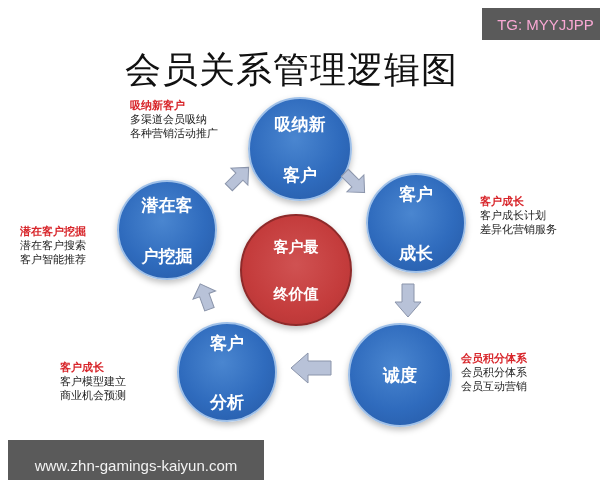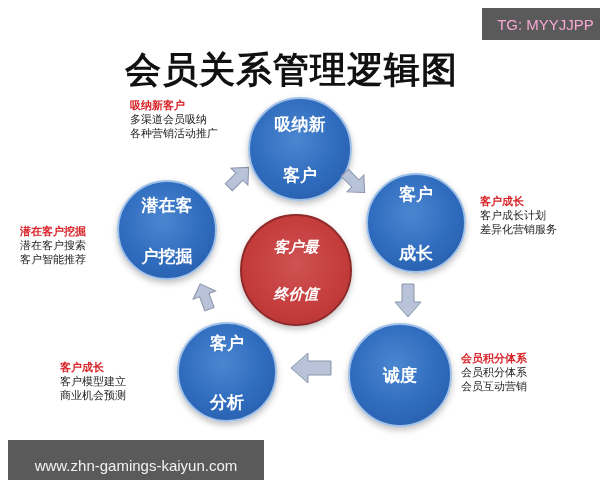--- a/index.html
+++ b/index.html
@@ -15,21 +15,21 @@
       display: flex; align-items: center; justify-content: center; margin-left: 17px;
     }
     .site-badge {
       position: absolute; left: 8px; top: 440px; width: 256px; height: 50px;
       background: #5a5a5a; color: #f2f2f2;
       font-family: "Liberation Sans", sans-serif; font-size: 15px;
       display: flex; align-items: center; justify-content: center;
     }
     .title {
       position: absolute; left: 125px; top: 48px; width: 340px;
-      font-family: "DejaVu Sans", sans-serif; font-weight: bold;
+      font-family: "DejaVu Sans", sans-serif; font-weight: normal;
       font-size: 36px; color: #111; letter-spacing: 1px; white-space: nowrap;
       line-height: 44px;
     }
     .circle {
       position: absolute; border-radius: 50%;
       display: flex; flex-direction: column; align-items: center; justify-content: center;
       color: #fff; font-weight: bold; font-size: 17px; text-align: center;
       box-sizing: border-box;
       gap: 25px;
     }
@@ -78,21 +78,21 @@
 <div class="circle blue spaced" style="left:177px; top:322px; width:100px; height:100px;">
   <span class="line">客户</span>
   <span class="line">分析</span>
 </div>
 
 <div class="circle blue" style="left:117px; top:180px; width:100px; height:100px;">
   <span class="line">潜在客</span>
   <span class="line">户挖掘</span>
 </div>
 
-<div class="circle red" style="left:240px; top:214px; width:112px; height:112px;font-style:italic;">
+<div class="circle red" style="left:240px; top:214px; width:112px; height:112px;">
   <span class="line" style="line-height:22px;">客户最</span>
   <span class="line" style="line-height:22px;">终价值</span>
 </div>
 
 <svg class="arrow" style="left:220px; top:160px;" width="36" height="36" viewBox="0 0 36 36">
   <g transform="rotate(45 18 18)">
     <path d="M18 3 L30 16 L23 16 L23 31 L13 31 L13 16 L6 16 Z" fill="#b8c2d8" stroke="#8a94aa" stroke-width="1"></path>
   </g>
 </svg>
 

